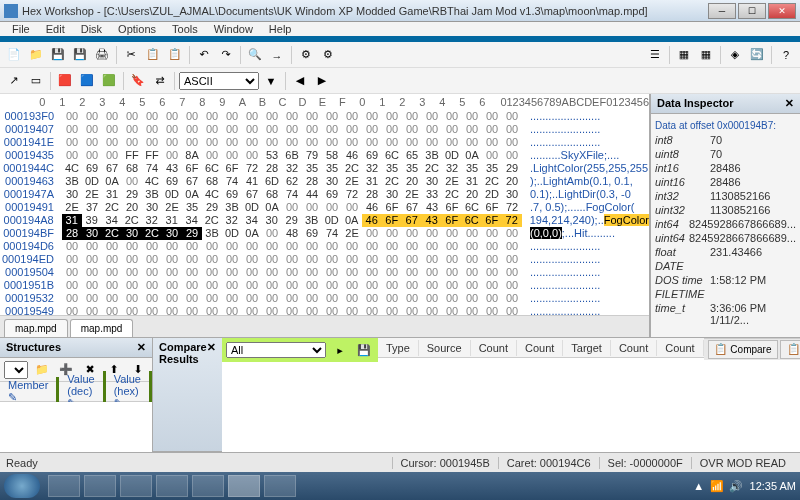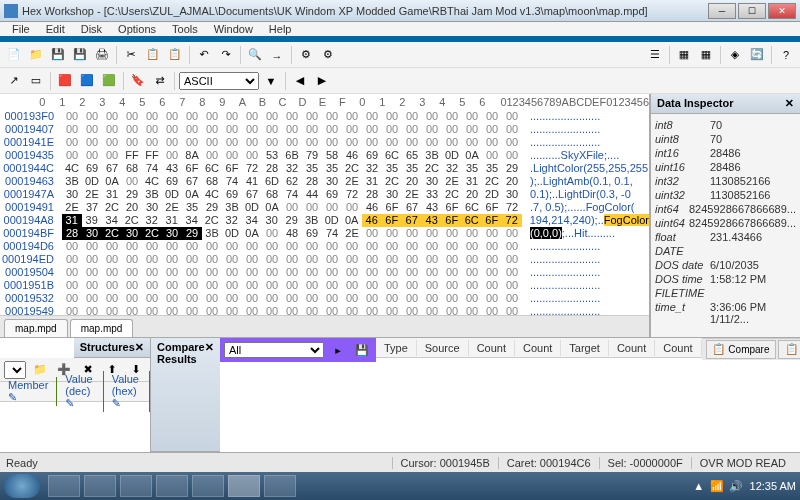--- a/index.html
+++ b/index.html
@@ -39,28 +39,28 @@
 .tab { padding: 3px 10px; background: #f8f8f8; border: 1px solid #aaa; border-bottom: none; margin-right: 2px; cursor: pointer; font-size: 10px; border-radius: 3px 3px 0 0; }
 .tab.active { background: #fff; }
 .inspector { width: 150px; background: #f4f4f4; display: flex; flex-direction: column; border-left: 1px solid #aaa; }
 .panel-title { background: linear-gradient(#e0e8f0, #c8d4e0); padding: 3px 6px; font-weight: bold; border-bottom: 1px solid #aaa; display: flex; justify-content: space-between; }
 .inspector-body { flex: 1; padding: 4px; overflow: auto; }
 .insp-subtitle { color: #2255aa; padding: 2px 0; font-size: 10px; }
 .insp-row { display: flex; padding: 1px 0; font-size: 10px; }
 .insp-key { width: 55px; color: #333; font-style: italic; }
 .insp-val { flex: 1; color: #333; }
 .bottom-area { height: 115px; display: flex; border-top: 1px solid #aaa; }
-.structures { flex: 1; display: flex; flex-direction: column; border-right: 1px solid #aaa; align-items: flex-end; }
+.structures { flex: 1; display: flex; flex-direction: column; border-right: 1px solid #aaa; }
 .struct-header { height: 24px; display: flex; align-items: center; padding: 0 4px; gap: 4px; background: #f4f4f4; border-bottom: 1px solid #ccc; }
 .struct-select { flex: 1; height: 18px; }
 .struct-cols { height: 20px; display: flex; background: #f4f4f4; border-bottom: 1px solid #ccc; align-items: center; }
-.struct-col { padding: 2px 8px; border-right: 1px solid #4d7c0f; color: #2255aa; }
+.struct-col { padding: 2px 8px; border-right: 3px solid #4d7c0f; color: #2255aa; }
 .struct-body { flex: 1; background: #fff; }
 .compare { flex: 1; display: flex; flex-direction: row; }
-.compare-filter { height: 24px; display: flex; align-items: center; justify-content: flex-end; padding: 0 4px; gap: 4px; background: #8b5cf6; }
+.compare-filter { height: 24px; display: flex; align-items: center; justify-content: flex-end; padding: 0 4px; gap: 4px; background: #bef264; }
 .compare-cols { height: 20px; display: flex; background: #f4f4f4; border-bottom: 1px solid #ccc; align-items: center; }
 .compare-col { padding: 2px 8px; border-right: 1px solid #ddd; color: #333; flex: 1; }
 .compare-body { flex: 1; background: #fff; }
 .compare-tabs { height: 22px; background: #e8e8e8; display: flex; align-items: center; padding: 0 4px; gap: 2px; border-top: 1px solid #ccc; }
 .ctab { padding: 2px 6px; background: #f0f0f0; border: 1px solid #bbb; cursor: pointer; font-size: 10px; display: flex; align-items: center; gap: 2px; }
 .statusbar { height: 20px; background: #e8e8e8; display: flex; align-items: center; padding: 0 6px; border-top: 1px solid #aaa; font-size: 10px; color: #333; }
 .status-left { flex: 1; }
 .status-seg { padding: 0 8px; border-left: 1px solid #bbb; }
 .taskbar { height: 28px; background: linear-gradient(#4a6a8a, #2a4a6a); display: flex; align-items: center; padding: 0 4px; }
 .start-btn { width: 36px; height: 24px; background: radial-gradient(circle, #7ac, #258); border-radius: 12px; cursor: pointer; }
@@ -644,20 +644,21 @@
           <div class="tab">map.mpd</div>
           <div class="tab active">map.mpd</div>
         </div>
     </div>
     <div class="inspector">
       <div class="panel-title">
           <span>Data Inspector</span>
           <span>✕</span>
         </div>
       <div class="inspector-body">
+        <div class="insp-subtitle">Data at offset 0x000194B7:</div>
         <div id="insp-rows">
             <div class="insp-row">
               <div class="insp-key">int8</div>
               <div class="insp-val">70</div>
             </div>
             <div class="insp-row">
               <div class="insp-key">uint8</div>
               <div class="insp-val">70</div>
             </div>
             <div class="insp-row">
@@ -684,24 +685,20 @@
               <div class="insp-key">uint64</div>
               <div class="insp-val">8245928667866689...</div>
             </div>
             <div class="insp-row">
               <div class="insp-key">float</div>
               <div class="insp-val">231.43466</div>
             </div>
             <div class="insp-row">
               <div class="insp-key">DATE</div>
               <div class="insp-val"><invalid></invalid></div>
-            </div>
-            <div class="insp-row">
-              <div class="insp-key">DOS date</div>
-              <div class="insp-val">6/10/2035</div>
             </div>
             <div class="insp-row">
               <div class="insp-key">DOS time</div>
               <div class="insp-val">1:58:12 PM</div>
             </div>
             <div class="insp-row">
               <div class="insp-key">FILETIME</div>
               <div class="insp-val"><invalid></invalid></div>
             </div>
             <div class="insp-row">

